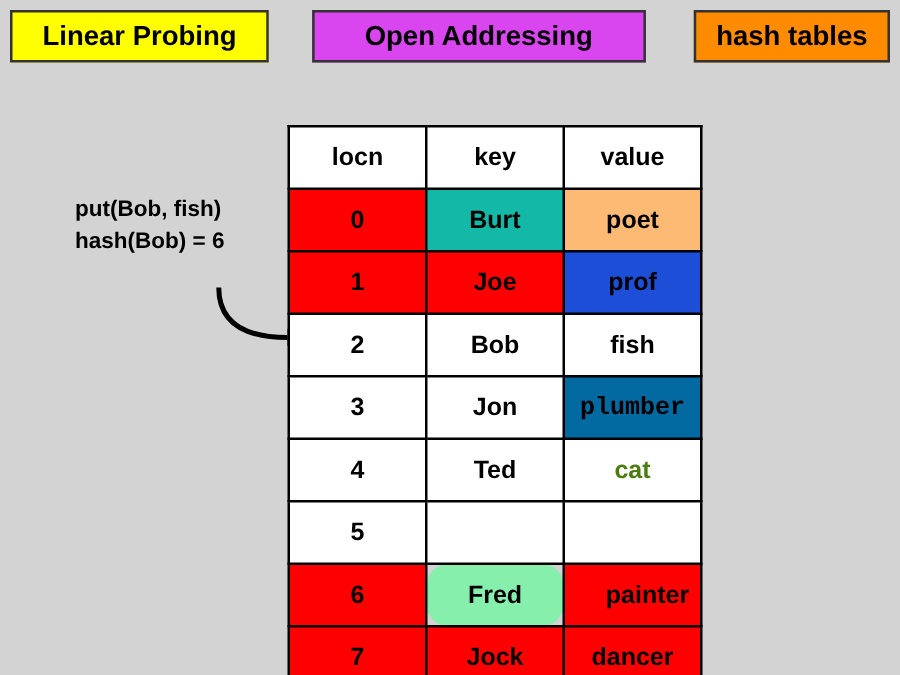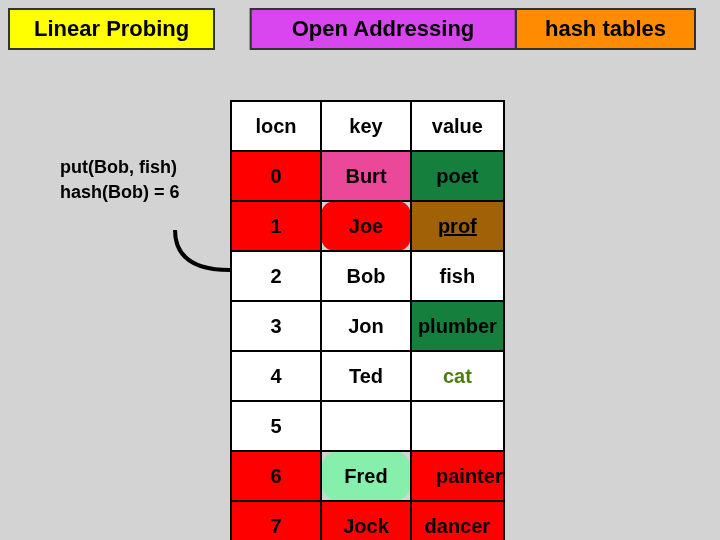--- a/index.html
+++ b/index.html
@@ -37,24 +37,24 @@
       padding: 6px 40px;
       font-size: 22px;
       font-weight: bold;
       color: #000;
       margin-left: 23px;
     }
 
     .top-right-badge {
       position: absolute;
       top: 8px;
-      right: 24px;
+      right: 8px;
       background: #ff8c00;
       border: 2px solid #333;
-      padding: 6px 28px;
+      padding: 6px 16px;
       font-size: 22px;
       font-weight: bold;
       color: #000;
     }
 
     .put-label {
       position: absolute;
       top: 155px;
       left: 20px;
       font-size: 18px;
@@ -77,21 +77,21 @@
       top: 100px;
       left: 230px;
       border-collapse: collapse;
     }
 
     table {
       border-collapse: collapse;
     }
 
     th, td {
-      width: 90px;
+      width: 110px;
       height: 50px;
       text-align: center;
       vertical-align: middle;
       font-size: 20px;
       font-weight: bold;
       border: 2px solid #000;
     }
 
     thead th {
       background: #ffffff;
@@ -122,37 +122,37 @@
     <thead>
       <tr>
         <th>locn</th>
         <th>key</th>
         <th>value</th>
       </tr>
     </thead>
     <tbody id="table-body">
     <tr>
           <td style="background: rgb(255, 0, 0); color: rgb(0, 0, 0);">0</td>
-          <td style="background: #ec4899; color: rgb(0, 0, 0);">Burt</td>
-          <td style="background: #15803d; color: rgb(0, 0, 0); margin-top: 32px;">poet</td>
+          <td style="background: #14b8a6; color: rgb(0, 0, 0);">Burt</td>
+          <td style="background: #fdba74; color: rgb(0, 0, 0); margin-top: 32px;">poet</td>
         </tr>
         <tr>
           <td style="background: rgb(255, 0, 0); color: rgb(0, 0, 0);">1</td>
-          <td style="background: rgb(255, 0, 0); color: rgb(0, 0, 0); border-radius: 14px;">Joe</td>
-          <td style="background: #a16207; color: rgb(0, 0, 0); text-decoration: underline;">prof</td>
+          <td style="background: rgb(255, 0, 0); color: rgb(0, 0, 0);">Joe</td>
+          <td style="background: #1d4ed8; color: rgb(0, 0, 0);">prof</td>
         </tr>
         <tr>
           <td style="background: rgb(255, 255, 255); color: rgb(0, 0, 0);">2</td>
           <td style="background: rgb(255, 255, 255); color: rgb(0, 0, 0);">Bob</td>
           <td style="background: rgb(255, 255, 255); color: rgb(0, 0, 0);">fish</td>
         </tr>
         <tr>
           <td style="background: rgb(255, 255, 255); color: rgb(0, 0, 0);">3</td>
           <td style="background: rgb(255, 255, 255); color: rgb(0, 0, 0);">Jon</td>
-          <td style="background: #15803d; color: rgb(0, 0, 0);">plumber</td>
+          <td style="background: #0369a1; color: rgb(0, 0, 0); font-family: Liberation Mono, monospace;">plumber</td>
         </tr>
         <tr>
           <td style="background: rgb(255, 255, 255); color: rgb(0, 0, 0);">4</td>
           <td style="background: rgb(255, 255, 255); color: rgb(0, 0, 0); margin-left: 28px;">Ted</td>
           <td style="background: rgb(255, 255, 255); color: #4d7c0f;">cat</td>
         </tr>
         <tr>
           <td style="background: rgb(255, 255, 255); color: rgb(0, 0, 0);">5</td>
           <td style="background: rgb(255, 255, 255); color: rgb(0, 0, 0);"></td>
           <td style="background: rgb(255, 255, 255); color: rgb(0, 0, 0);"></td>

